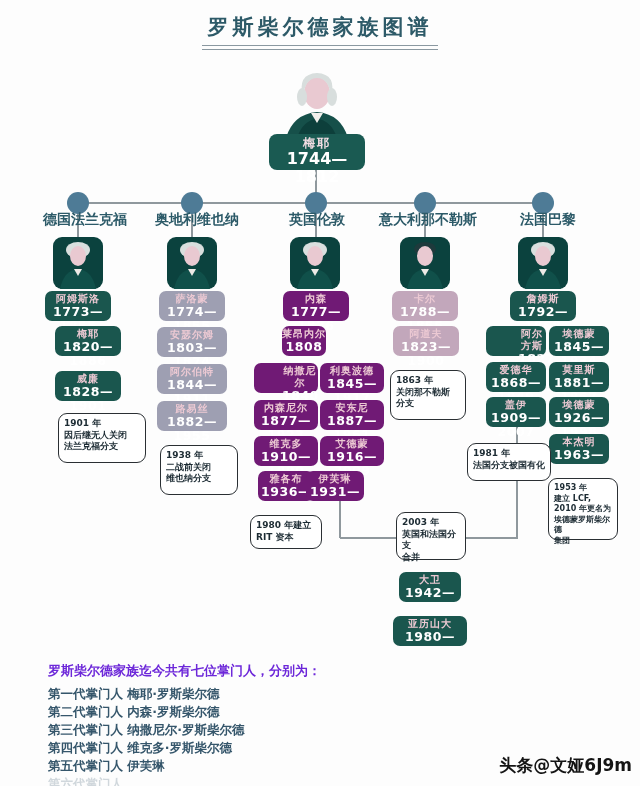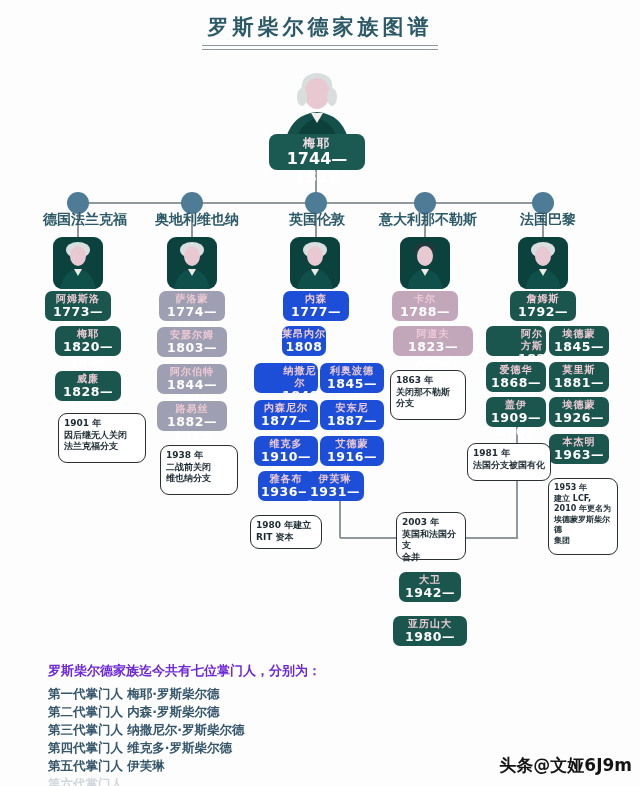--- a/index.html
+++ b/index.html
@@ -18,21 +18,21 @@
           color:#2c5a68;white-space:nowrap;z-index:2;}
 
   .portrait{position:absolute;width:50px;height:52px;z-index:2;}
   .root-portrait{position:absolute;left:267px;top:70px;width:100px;height:68px;z-index:2;}
 
   .pbox{position:absolute;height:30px;box-sizing:border-box;border-radius:7px;text-align:center;
         padding-top:2px;z-index:3;}
   .pbox .pname{font-size:10px;line-height:12px;font-weight:bold;color:#ecc9d3;letter-spacing:1px;}
   .pbox .pdates{font-size:12.5px;line-height:14px;font-weight:bold;color:#ffffff;letter-spacing:0.5px;}
   .teal{background:#1a564e;}
-  .slate{background:#1d4ed8;}
+  .slate{background:#701a75;}
   .gray{background:#9e9fb2;}
   .pink{background:#c2a7bb;}
 
   .rootbox{position:absolute;left:269px;top:134px;width:96px;height:36px;box-sizing:border-box;
         background:#1a5a52;border-radius:8px;text-align:center;padding-top:2px;z-index:3;}
   .rootbox .pname{font-size:12px;line-height:14px;font-weight:bold;color:#f2dde3;letter-spacing:2px;}
   .rootbox .pdates{font-size:16px;line-height:18px;font-weight:bold;color:#ffffff;}
 
   .note{position:absolute;background:#ffffff;border:1.6px solid #2a2f33;border-radius:9px;
         box-sizing:border-box;padding:4px 5px;font-size:9px;font-weight:bold;color:#1c2b33;
@@ -208,21 +208,21 @@
     <div class="pname">雅各布</div>
     <div class="pdates">1936—</div>
   </div>
   <div class="pbox slate" style="left:306px;top:471px;width:58px;">
     <div class="pname">伊芙琳</div>
     <div class="pdates">1931—</div>
   </div>
   <div class="note" style="left:250px;top:515px;width:72px;height:34px;">1980 年建立
 RIT 资本</div>
 
-  <div class="pbox pink" style="left:393px;top:326px;width:80px;">
+  <div class="pbox pink" style="left:393px;top:326px;width:66px;">
     <div class="pname">阿道夫</div>
     <div class="pdates">1823—1900</div>
   </div>
   <div class="note" style="left:390px;top:370px;width:76px;height:50px;">1863 年
 关闭那不勒斯
 分支</div>
 
   <div class="pbox teal" style="left:486px;top:326px;width:60px;padding-left:32px;">
     <div class="pname">阿尔方斯</div>
     <div class="pdates">1827—1905</div>
@@ -246,21 +246,21 @@
   <div class="pbox teal" style="left:549px;top:397px;width:60px;">
     <div class="pname">埃德蒙</div>
     <div class="pdates">1926—1998</div>
   </div>
   <div class="pbox teal" style="left:549px;top:434px;width:60px;">
     <div class="pname">本杰明</div>
     <div class="pdates">1963—</div>
   </div>
   <div class="note" style="left:467px;top:443px;width:84px;height:38px;">1981 年
 法国分支被国有化</div>
-  <div class="note small" style="left:548px;top:478px;width:70px;height:77px;">1953 年
+  <div class="note small" style="left:548px;top:478px;width:70px;height:62px;">1953 年
 建立 LCF,
 2010 年更名为
 埃德蒙罗斯柴尔德
 集团</div>
 
   <div class="note" style="left:396px;top:512px;width:70px;height:48px;">2003 年
 英国和法国分支
 合并</div>
   <div class="pbox teal" style="left:399px;top:572px;width:62px;">
     <div class="pname">大卫</div>

